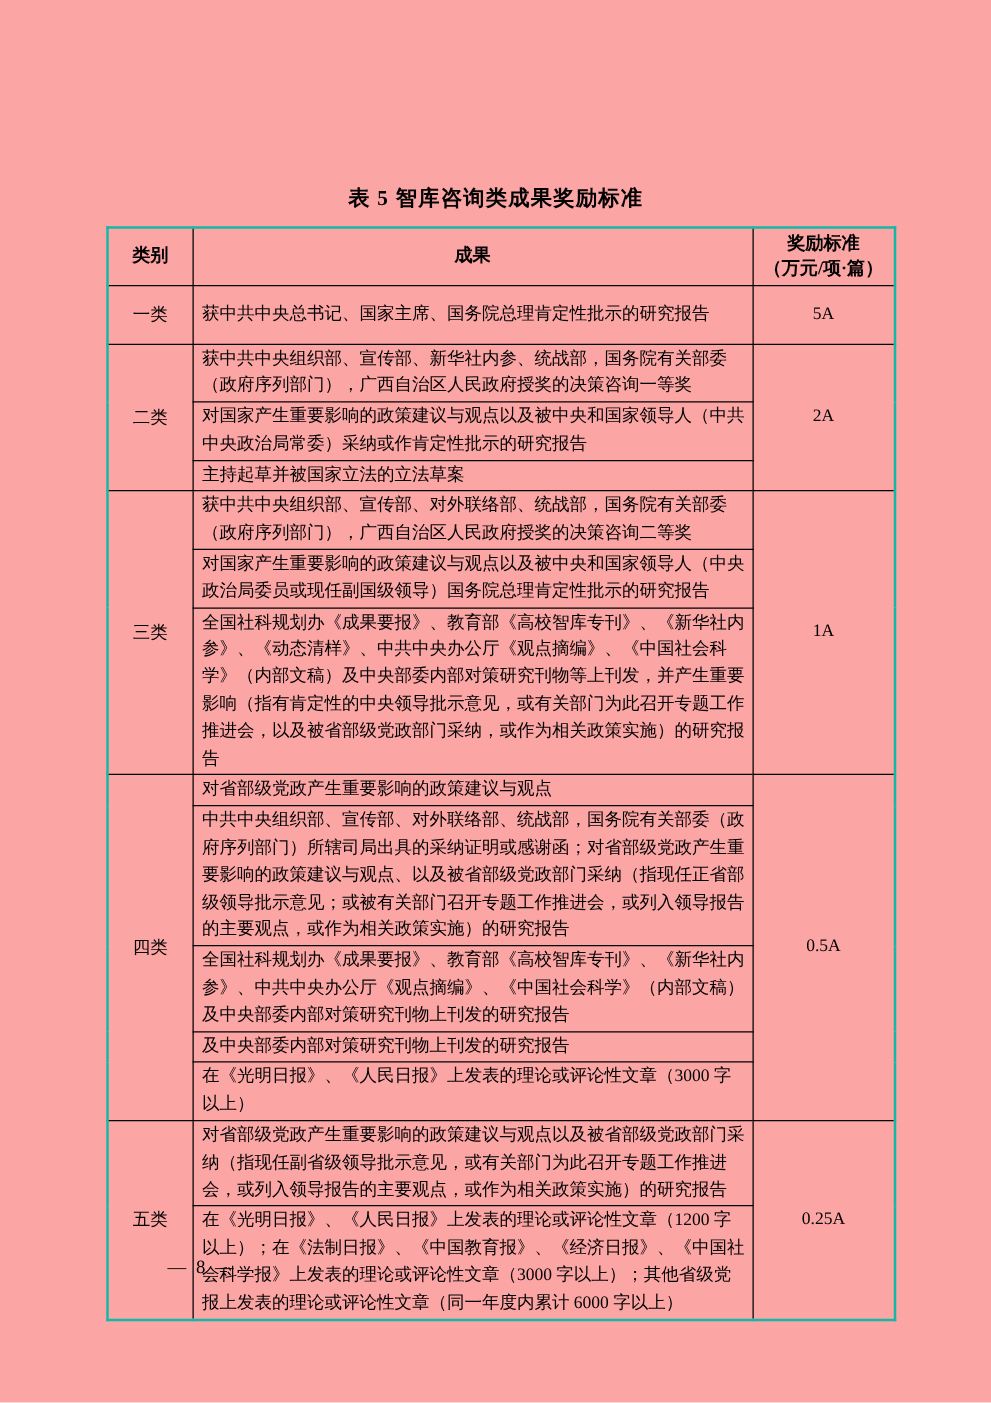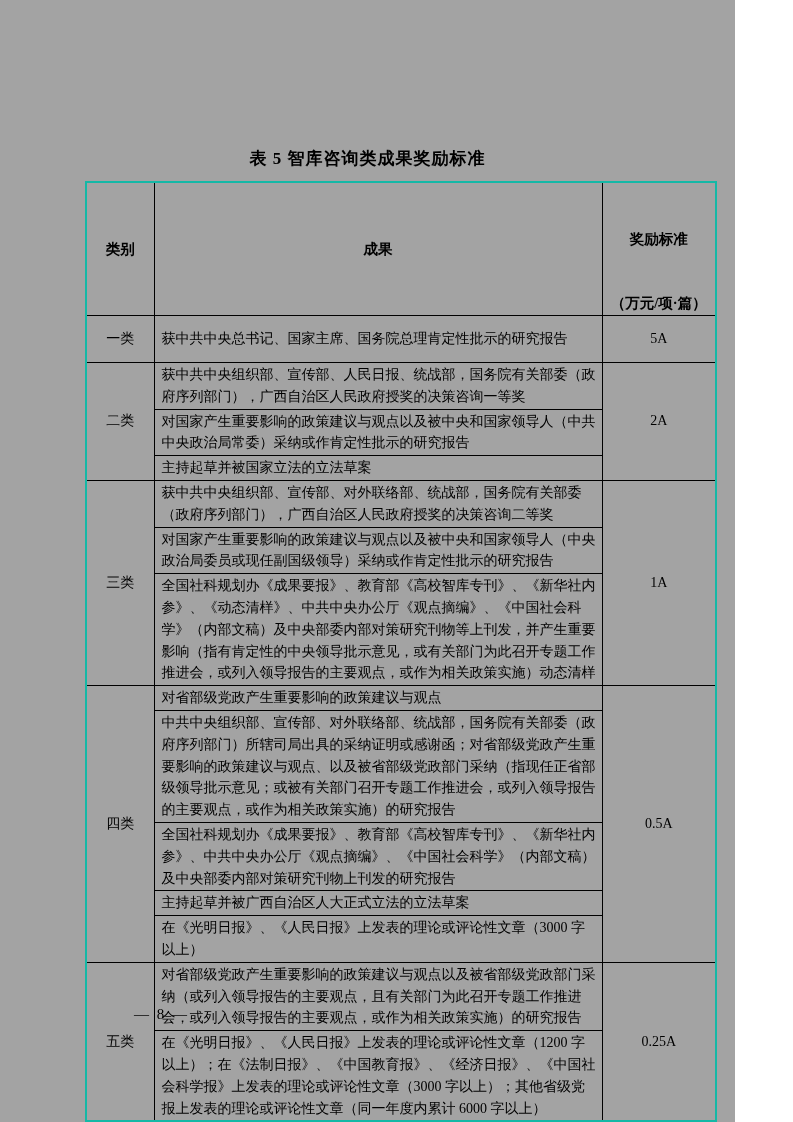--- a/index.html
+++ b/index.html
@@ -1,21 +1,21 @@
 <!DOCTYPE html>
 <html><head>
 <meta charset="utf-8">
 <style>
   * { margin: 0; padding: 0; box-sizing: border-box; }
   html, body { background: #ffffff; }
   .page {
     position: relative;
-    width: 735px;
+    width: 793px;
     height: 1122px;
-    background: #a3a3a3;
+    background: #fca5a5;
     color: #000000;
     font-family: "Liberation Serif", "DejaVu Serif", serif;
     overflow: hidden;
   }
   .doc-title {
     position: absolute;
     top: 147px;
     left: 0;
     width: 100%;
     text-align: center;
@@ -59,21 +59,21 @@
     padding: 1px 6px 1px 7px;
     line-height: 21.8px;
     font-size: 14px;
   }
   .reward-cell {
     text-align: center;
     font-size: 14px;
     font-family: "Liberation Serif", "DejaVu Serif", serif;
     padding: 14px 2px;
   }
-  .reward-head-line { display: block; margin-top: 44px; }
+  .reward-head-line { display: block; }
   .page-footer {
     position: absolute;
     top: 1006px;
     left: 134px;
     font-size: 15px;
     letter-spacing: 2px;
     color: #000000;
   }
 </style>
 </head>
@@ -100,60 +100,60 @@
       </tr>
     </thead>
     <tbody>
         <tr>
           <td class="cat-cell" rowspan="1">一类</td>
           <td class="ach-cell">获中共中央总书记、国家主席、国务院总理肯定性批示的研究报告</td>
           <td class="reward-cell" rowspan="1">5A</td>
         </tr>
         <tr>
           <td class="cat-cell" rowspan="3">二类</td>
-          <td class="ach-cell">获中共中央组织部、宣传部、人民日报、统战部，国务院有关部委（政府序列部门），广西自治区人民政府授奖的决策咨询一等奖</td>
+          <td class="ach-cell">获中共中央组织部、宣传部、新华社内参、统战部，国务院有关部委（政府序列部门），广西自治区人民政府授奖的决策咨询一等奖</td>
           <td class="reward-cell" rowspan="3">2A</td>
         </tr>
         <tr>
           <td class="ach-cell">对国家产生重要影响的政策建议与观点以及被中央和国家领导人（中共中央政治局常委）采纳或作肯定性批示的研究报告</td>
         </tr>
         <tr>
           <td class="ach-cell">主持起草并被国家立法的立法草案</td>
         </tr>
         <tr>
           <td class="cat-cell" rowspan="3">三类</td>
           <td class="ach-cell">获中共中央组织部、宣传部、对外联络部、统战部，国务院有关部委（政府序列部门），广西自治区人民政府授奖的决策咨询二等奖</td>
           <td class="reward-cell" rowspan="3">1A</td>
         </tr>
         <tr>
-          <td class="ach-cell">对国家产生重要影响的政策建议与观点以及被中央和国家领导人（中央政治局委员或现任副国级领导）采纳或作肯定性批示的研究报告</td>
+          <td class="ach-cell">对国家产生重要影响的政策建议与观点以及被中央和国家领导人（中央政治局委员或现任副国级领导）国务院总理肯定性批示的研究报告</td>
         </tr>
         <tr>
-          <td class="ach-cell">全国社科规划办《成果要报》、教育部《高校智库专刊》、《新华社内参》、《动态清样》、中共中央办公厅《观点摘编》、《中国社会科学》（内部文稿）及中央部委内部对策研究刊物等上刊发，并产生重要影响（指有肯定性的中央领导批示意见，或有关部门为此召开专题工作推进会，或列入领导报告的主要观点，或作为相关政策实施）动态清样</td>
+          <td class="ach-cell">全国社科规划办《成果要报》、教育部《高校智库专刊》、《新华社内参》、《动态清样》、中共中央办公厅《观点摘编》、《中国社会科学》（内部文稿）及中央部委内部对策研究刊物等上刊发，并产生重要影响（指有肯定性的中央领导批示意见，或有关部门为此召开专题工作推进会，以及被省部级党政部门采纳，或作为相关政策实施）的研究报告</td>
         </tr>
         <tr>
           <td class="cat-cell" rowspan="5">四类</td>
           <td class="ach-cell">对省部级党政产生重要影响的政策建议与观点</td>
           <td class="reward-cell" rowspan="5">0.5A</td>
         </tr>
         <tr>
           <td class="ach-cell">中共中央组织部、宣传部、对外联络部、统战部，国务院有关部委（政府序列部门）所辖司局出具的采纳证明或感谢函；对省部级党政产生重要影响的政策建议与观点、以及被省部级党政部门采纳（指现任正省部级领导批示意见；或被有关部门召开专题工作推进会，或列入领导报告的主要观点，或作为相关政策实施）的研究报告</td>
         </tr>
         <tr>
           <td class="ach-cell">全国社科规划办《成果要报》、教育部《高校智库专刊》、《新华社内参》、中共中央办公厅《观点摘编》、《中国社会科学》（内部文稿）及中央部委内部对策研究刊物上刊发的研究报告</td>
         </tr>
         <tr>
-          <td class="ach-cell">主持起草并被广西自治区人大正式立法的立法草案</td>
+          <td class="ach-cell">及中央部委内部对策研究刊物上刊发的研究报告</td>
         </tr>
         <tr>
           <td class="ach-cell">在《光明日报》、《人民日报》上发表的理论或评论性文章（3000 字以上）</td>
         </tr>
         <tr>
           <td class="cat-cell" rowspan="2">五类</td>
-          <td class="ach-cell">对省部级党政产生重要影响的政策建议与观点以及被省部级党政部门采纳（或列入领导报告的主要观点，且有关部门为此召开专题工作推进会，或列入领导报告的主要观点，或作为相关政策实施）的研究报告</td>
+          <td class="ach-cell">对省部级党政产生重要影响的政策建议与观点以及被省部级党政部门采纳（指现任副省级领导批示意见，或有关部门为此召开专题工作推进会，或列入领导报告的主要观点，或作为相关政策实施）的研究报告</td>
           <td class="reward-cell" rowspan="2">0.25A</td>
         </tr>
         <tr>
           <td class="ach-cell">在《光明日报》、《人民日报》上发表的理论或评论性文章（1200 字以上）；在《法制日报》、《中国教育报》、《经济日报》、《中国社会科学报》上发表的理论或评论性文章（3000 字以上）；其他省级党报上发表的理论或评论性文章（同一年度内累计 6000 字以上）</td>
         </tr>
       </tbody>
   </table>
 
   <div class="page-footer">— 8 —</div>
 

